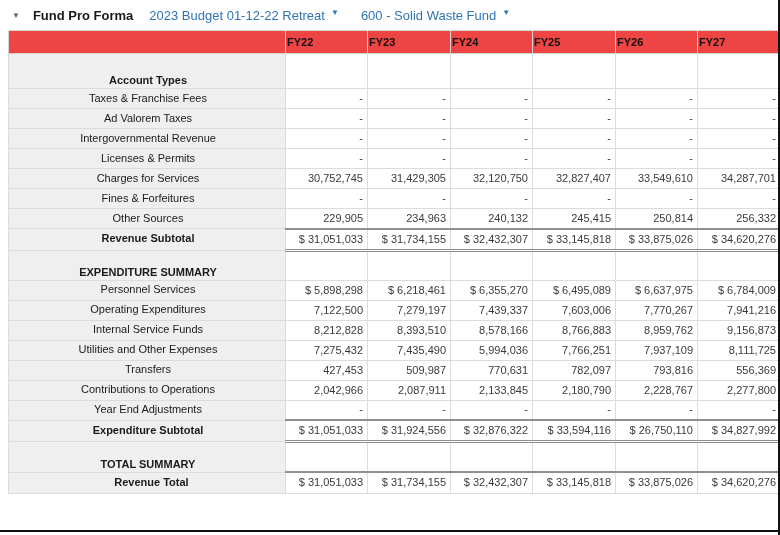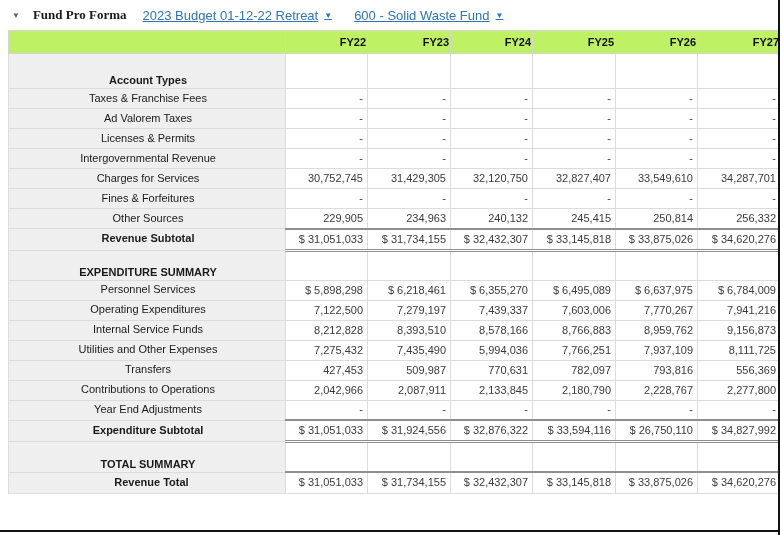--- a/index.html
+++ b/index.html
@@ -4,28 +4,28 @@
 <style>
   html,body{margin:0;padding:0;}
   body{font-family:"Liberation Sans",sans-serif;background:#fff;}
   .screen{position:relative;width:780px;height:535px;background:#fff;overflow:hidden;}
   .right-edge{position:absolute;top:0;right:0;width:2px;height:535px;background:#111;}
   .bottom-edge{position:absolute;left:0;top:530px;width:780px;height:2px;background:#111;}
 
   
   .toolbar{display:flex;align-items:center;height:30px;padding-left:12px;}
   .collapse-caret{font-size:8px;color:#5f6368;cursor:pointer;margin-right:13px;}
-  .title{font-size:13px;font-weight:bold;color:#1a1a1a;margin-right:16px;font-family:Liberation Serif, serif;}
-  .dd{display:flex;align-items:center;color:var(--link-blue,#2e74b6);font-size:13px;cursor:pointer;margin-right:22px;text-decoration:underline;}
+  .title{font-size:13px;font-weight:bold;color:#1a1a1a;margin-right:16px;}
+  .dd{display:flex;align-items:flex-start;color:var(--link-blue,#2e74b6);font-size:13px;cursor:pointer;margin-right:22px;}
   .dd .ddcaret{font-size:8px;margin-left:6px;}
 
   
   table{border-collapse:collapse;table-layout:fixed;width:772px;margin-left:8px;font-size:11px;}
   th,td{border:1px solid #dcdcdc;overflow:hidden;white-space:nowrap;}
-  thead th{background:#bef264;font-weight:bold;color:#111;height:20px;text-align:right;border-color:#d4d4d4;}
+  thead th{background:#ef4444;font-weight:bold;color:#111;height:20px;text-align:left;border-color:#d4d4d4;}
   td.lbl{background:#efefef;color:#1a1a1a;text-align:center;padding:0 2px 2px 4px;}
   td.val{background:#fff;color:#3a3a3a;text-align:right;padding:0 4px 1px 2px;}
   tr.data td{height:17px;}
   tr.tall td{height:32px;vertical-align:bottom;}
   tr.section td{height:21px;vertical-align:bottom;}
   tr.section-tall td{height:27px;vertical-align:bottom;}
   tr.subtotal td,tr.grandtotal td,tr.total-first td,tr.total-last td{height:18px;}
   tr.tall td.lbl,tr.section td.lbl,tr.section-tall td.lbl,tr.subtotal td.lbl,
   tr.total-first td.lbl,tr.total-last td.lbl,tr.grandtotal td.lbl{font-weight:bold;}
   tr.data td.lbl{}
@@ -94,30 +94,30 @@
         <tr class="data">
           <td class="lbl">Ad Valorem Taxes</td>
           <td class="val">-</td>
           <td class="val">-</td>
           <td class="val">-</td>
           <td class="val">-</td>
           <td class="val">-</td>
           <td class="val">-</td>
         </tr>
         <tr class="data">
+          <td class="lbl">Intergovernmental Revenue</td>
+          <td class="val">-</td>
+          <td class="val">-</td>
+          <td class="val">-</td>
+          <td class="val">-</td>
+          <td class="val">-</td>
+          <td class="val">-</td>
+        </tr>
+        <tr class="data">
           <td class="lbl">Licenses &amp; Permits</td>
-          <td class="val">-</td>
-          <td class="val">-</td>
-          <td class="val">-</td>
-          <td class="val">-</td>
-          <td class="val">-</td>
-          <td class="val">-</td>
-        </tr>
-        <tr class="data">
-          <td class="lbl">Intergovernmental Revenue</td>
           <td class="val">-</td>
           <td class="val">-</td>
           <td class="val">-</td>
           <td class="val">-</td>
           <td class="val">-</td>
           <td class="val">-</td>
         </tr>
         <tr class="data">
           <td class="lbl">Charges for Services</td>
           <td class="val">30,752,745</td>

